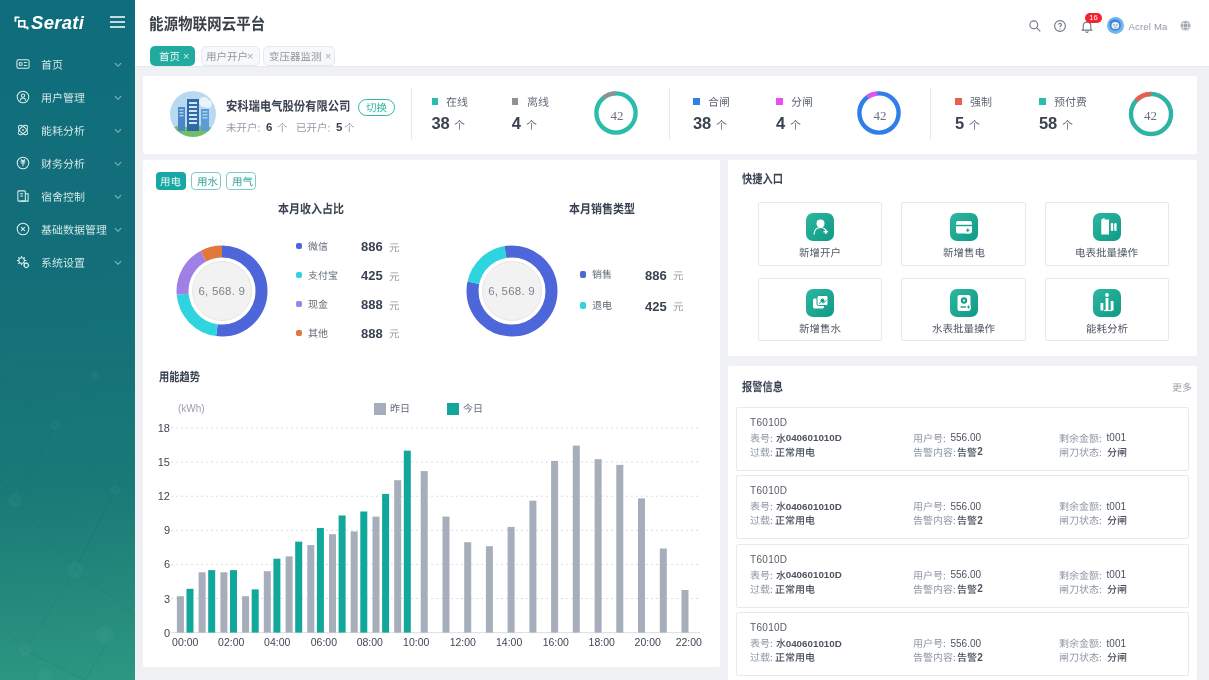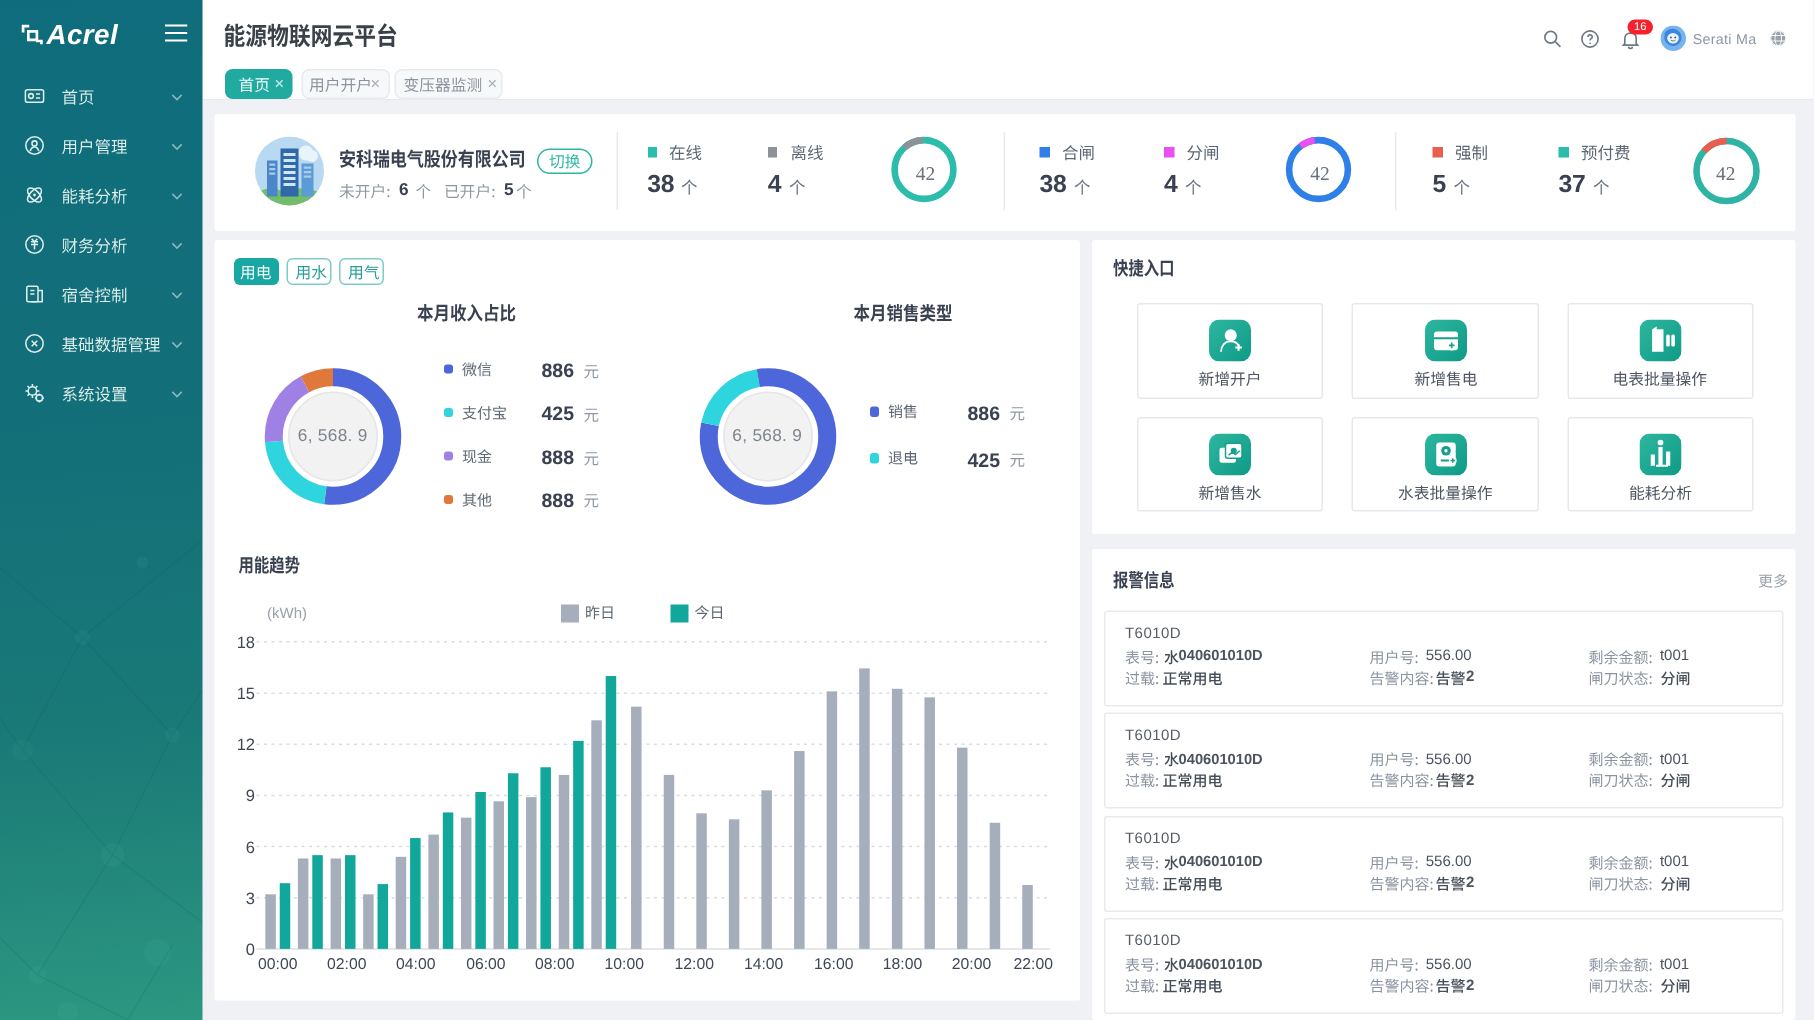--- a/index.html
+++ b/index.html
@@ -173,21 +173,21 @@
   </svg>
 <div class="abs" style="left:1085px;top:12.5px;width:17px;height:10.5px;background:#f5222d;border-radius:5.5px;color:#fff;font-size:7.5px;text-align:center;line-height:10.5px">16</div>
 <svg class="abs" style="left:1107px;top:17px" width="17" height="17" viewBox="0 0 22 22">
 <circle cx="11" cy="11" r="11" fill="#76b4ee"></circle>
 <path d="M3 7.5C5.2 3.2 10 1.8 13.7 3.5c3.6 1.8 5.3 6 3.9 9.7-.9 2.3-2.8 3.7-5 4.3-3.7.8-7.7-1.4-9-5-.6-1.6-.5-3.4.4-5z" fill="#3c87dd"></path>
 <ellipse cx="10.8" cy="11" rx="5" ry="4.6" fill="#eaf4fd"></ellipse>
     <circle cx="9" cy="10.3" r=".8" fill="#555"></circle>
     <circle cx="12.7" cy="10.3" r=".8" fill="#555"></circle>
     <path d="M9 12.6c1.2 1 2.7 1 3.9 0" stroke="#555" stroke-width=".7" fill="none"></path>
   </svg>
-<div class="abs" style="left:1128.5px;top:20.5px;font-size:9.5px;color:#8e98a4;letter-spacing:.2px">Serati Ma</div>
+<div class="abs" style="left:1128.5px;top:20.5px;font-size:9.5px;color:#8e98a4;letter-spacing:.2px">Acrel Ma</div>
 <svg class="abs" style="left:1180px;top:20px" width="11" height="11" viewBox="0 0 12 12">
     <circle cx="6" cy="6" r="5.7" fill="#99a1aa"></circle>
     <g stroke="#fff" stroke-width=".7" fill="none">
       <ellipse cx="6" cy="6" rx="2.4" ry="5.4"></ellipse>
       <path d="M.7 4h10.6M.7 8h10.6"></path>
       <circle cx="6" cy="6" r="5.4"></circle>
     </g>
   </svg>
 <div class="abs" style="left:150px;top:45.6px;width:45px;height:20.4px;background:#21aaa0;border-radius:5px"></div>
 <div class="abs" style="left:159.2px;top:51.1px;">
@@ -386,21 +386,21 @@
     </svg>
   </div>
 <div class="abs" style="left:1039.0px;top:98.4px;width:6.5px;height:6.5px;background:#2bbcab"></div>
 <div class="abs" style="left:1053.8px;top:95.8px;">
     <svg class="tx" width="33.0" height="12.1" viewBox="0 -900 3000 1100" fill="#5d6673">
       <use href="#g43" x="0"></use>
       <use href="#g44" x="1000"></use>
       <use href="#g45" x="2000"></use>
     </svg>
   </div>
-<div class="abs" style="left:1039.0px;top:114.6px;font-size:16.5px;font-weight:bold;color:#3a4252;line-height:16.5px;letter-spacing:-.2px">37</div>
+<div class="abs" style="left:1039.0px;top:114.6px;font-size:16.5px;font-weight:bold;color:#3a4252;line-height:16.5px;letter-spacing:-.2px">58</div>
 <div class="abs" style="left:1061.9px;top:119.0px;">
     <svg class="tx" width="11.0" height="12.1" viewBox="0 -900 1000 1100" fill="#6b7380">
       <use href="#g33" x="0"></use>
     </svg>
   </div>
 <svg class="abs" style="left:1125.5px;top:89.0px" width="50" height="50" viewBox="0 0 50 50">
     <g transform="rotate(-90 25 25)">
       <circle cx="25" cy="25" r="20.0" fill="none" stroke="#2eb3a4" stroke-width="4.4"></circle>
       <circle cx="25" cy="25" r="20.0" fill="none" stroke="#e85f50" stroke-width="4.4" stroke-dasharray="17.10 108.56" stroke-dashoffset="-108.56"></circle>
     </g>
@@ -1139,21 +1139,21 @@
 <circle cx="95" cy="45" r="4"></circle>
         <circle cx="45" cy="345" r="7"></circle>
 </g>
     </svg>
     <svg class="abs" style="left:13px;top:15px" width="17" height="16" viewBox="0 0 17 16">
 <g fill="#fff">
         <path d="M1.5 1.5h5v1.8H3.3v3.4H1.5zM5 5h7.5v7.5H5zm1.8 1.8v3.9h3.9V6.8z"></path>
         <path d="M11 11.5h4.5v3H13.7v-1.3H11z"></path>
       </g>
     </svg>
-    <div class="abs" style="left:31px;top:12px;font-weight:bold;font-style:italic;font-size:18.5px;color:#fff;letter-spacing:.3px">Acrel</div>
+    <div class="abs" style="left:31px;top:12px;font-weight:bold;font-style:italic;font-size:18.5px;color:#fff;letter-spacing:.3px">Serati</div>
     <svg class="abs" style="left:110px;top:16px" width="15" height="12" viewBox="0 0 15 12">
 <g stroke="#fff" stroke-width="1.4">
         <path d="M0 1h15M0 6h15M0 11h15"></path>
       </g>
     </svg>
     <svg class="abs" style="left:15.5px;top:57px" width="14" height="14" viewBox="0 0 15 15">
       <rect x="1" y="3" width="13" height="9" rx="1.5" stroke="#ddeeec" stroke-width="1.1" fill="none"></rect>
       <circle cx="5" cy="7.5" r="1.7" stroke="#ddeeec" stroke-width="1.1" fill="none"></circle>
       <path d="M8.5 6h3M8.5 9h3" stroke="#ddeeec" stroke-width="1.1" fill="none"></path>
     </svg>

